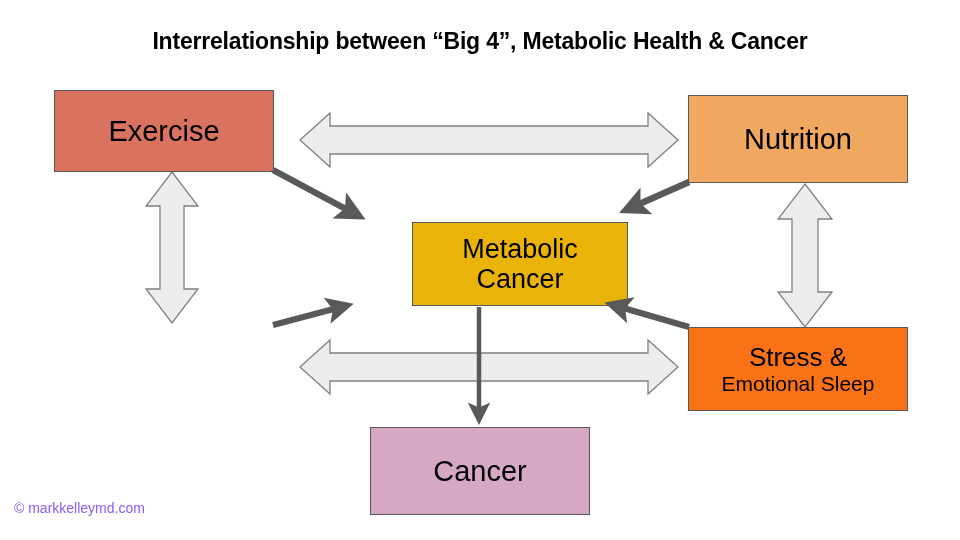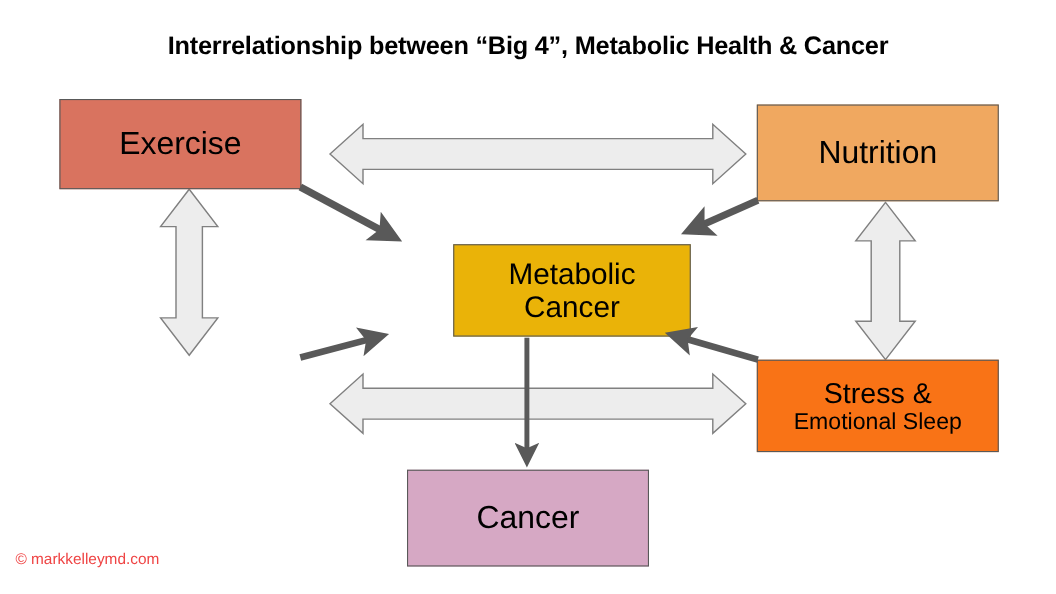--- a/index.html
+++ b/index.html
@@ -87,21 +87,21 @@
     left: 0; top: 0;
     width: 960px; height: 540px;
     z-index: 7;
     pointer-events: none;
   }
   #credit {
     position: absolute;
     left: 14px;
     top: 500px;
     font-size: 14px;
-    color: #ef4444;
+    color: #8b5cf6;
     z-index: 9;
     white-space: nowrap;
   }
 </style>
 </head>
 <body>
 
 <div id="canvas">
 
   <div id="title">Interrelationship between “Big 4”, Metabolic Health &amp; Cancer</div>

